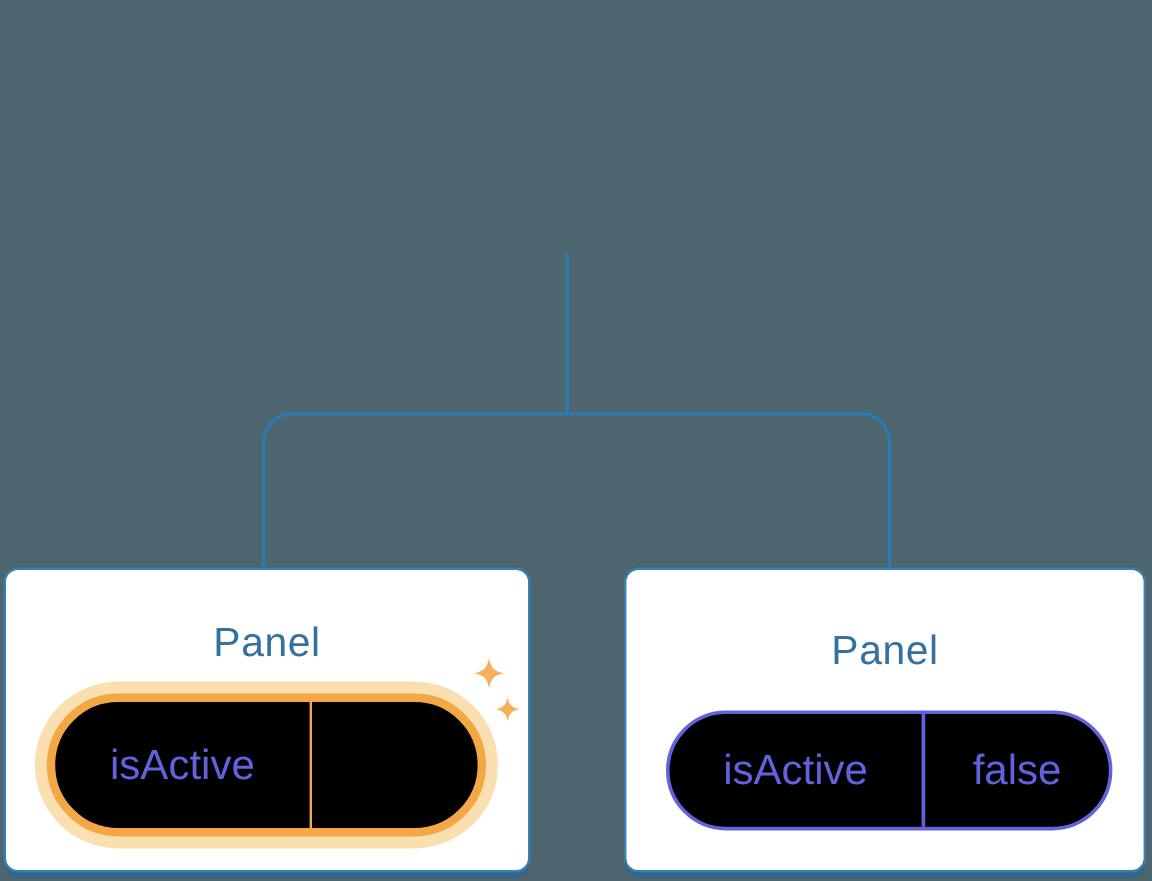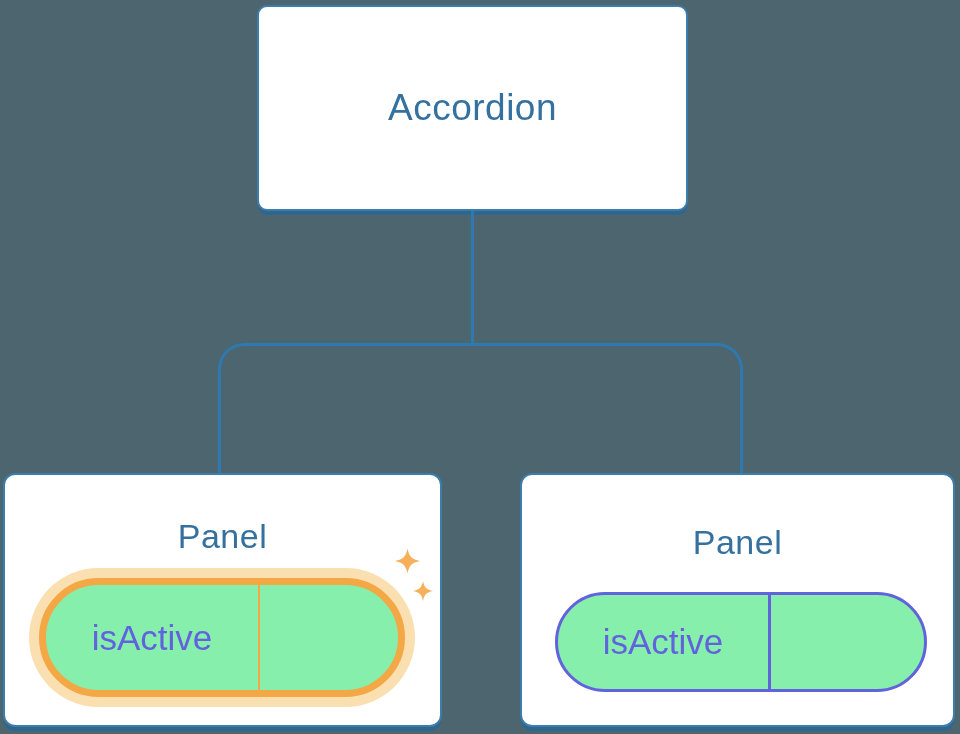--- a/index.html
+++ b/index.html
@@ -80,21 +80,21 @@
     letter-spacing: 0.5px;
   }
   .panel-left  .panel-title { top: 42px; }
   .panel-right .panel-title { top: 48px; }
 
   
   .pill {
     position: absolute;
     display: flex;
     align-items: stretch;
-    background: #86efac;
+    background: #000000;
   }
   .pill .cell {
     display: flex; align-items: center; justify-content: center;
     font-size: 35px;
     color: var(--prop-text);
   }
 
   .pill-active {
     left: 34px; top: 103px;
     width: 366px; height: 119px;
@@ -128,23 +128,20 @@
   .sparkles { position: absolute; left: 0; top: 0; width: 100%; height: 100%; pointer-events: none; }
   .sparkle { position: absolute; fill: var(--sparkle); }
   .sparkle-large { left: 390px; top: 72px; }
   .sparkle-small { left: 408px; top: 106px; }
 </style>
 </head>
 <body>
 
 <div class="stage">
 
-  <div class="box root-box">
-    <span class="root-label">Accordion</span>
-  </div>
 
   <div class="stem"></div>
   <div class="bracket"></div>
 
   <div class="box panel panel-left">
     <div class="panel-title">Panel</div>
     <div class="pill pill-active">
       <div class="cell cell-key">isActive</div>
     </div>
     <div class="sparkles">
@@ -154,16 +151,17 @@
       <svg class="sparkle sparkle-small" width="20" height="20" viewBox="0 0 24 24">
         <path d="M12 0 C13.4 7.6 16.4 10.6 24 12 C16.4 13.4 13.4 16.4 12 24 C10.6 16.4 7.6 13.4 0 12 C7.6 10.6 10.6 7.6 12 0 Z"></path>
       </svg>
     </div>
   </div>
 
   <div class="box panel panel-right">
     <div class="panel-title">Panel</div>
     <div class="pill pill-inactive">
       <div class="cell cell-key">isActive</div>
+      <div class="cell cell-val">false</div>
     </div>
   </div>
 
 </div>
 
 </body></html>

